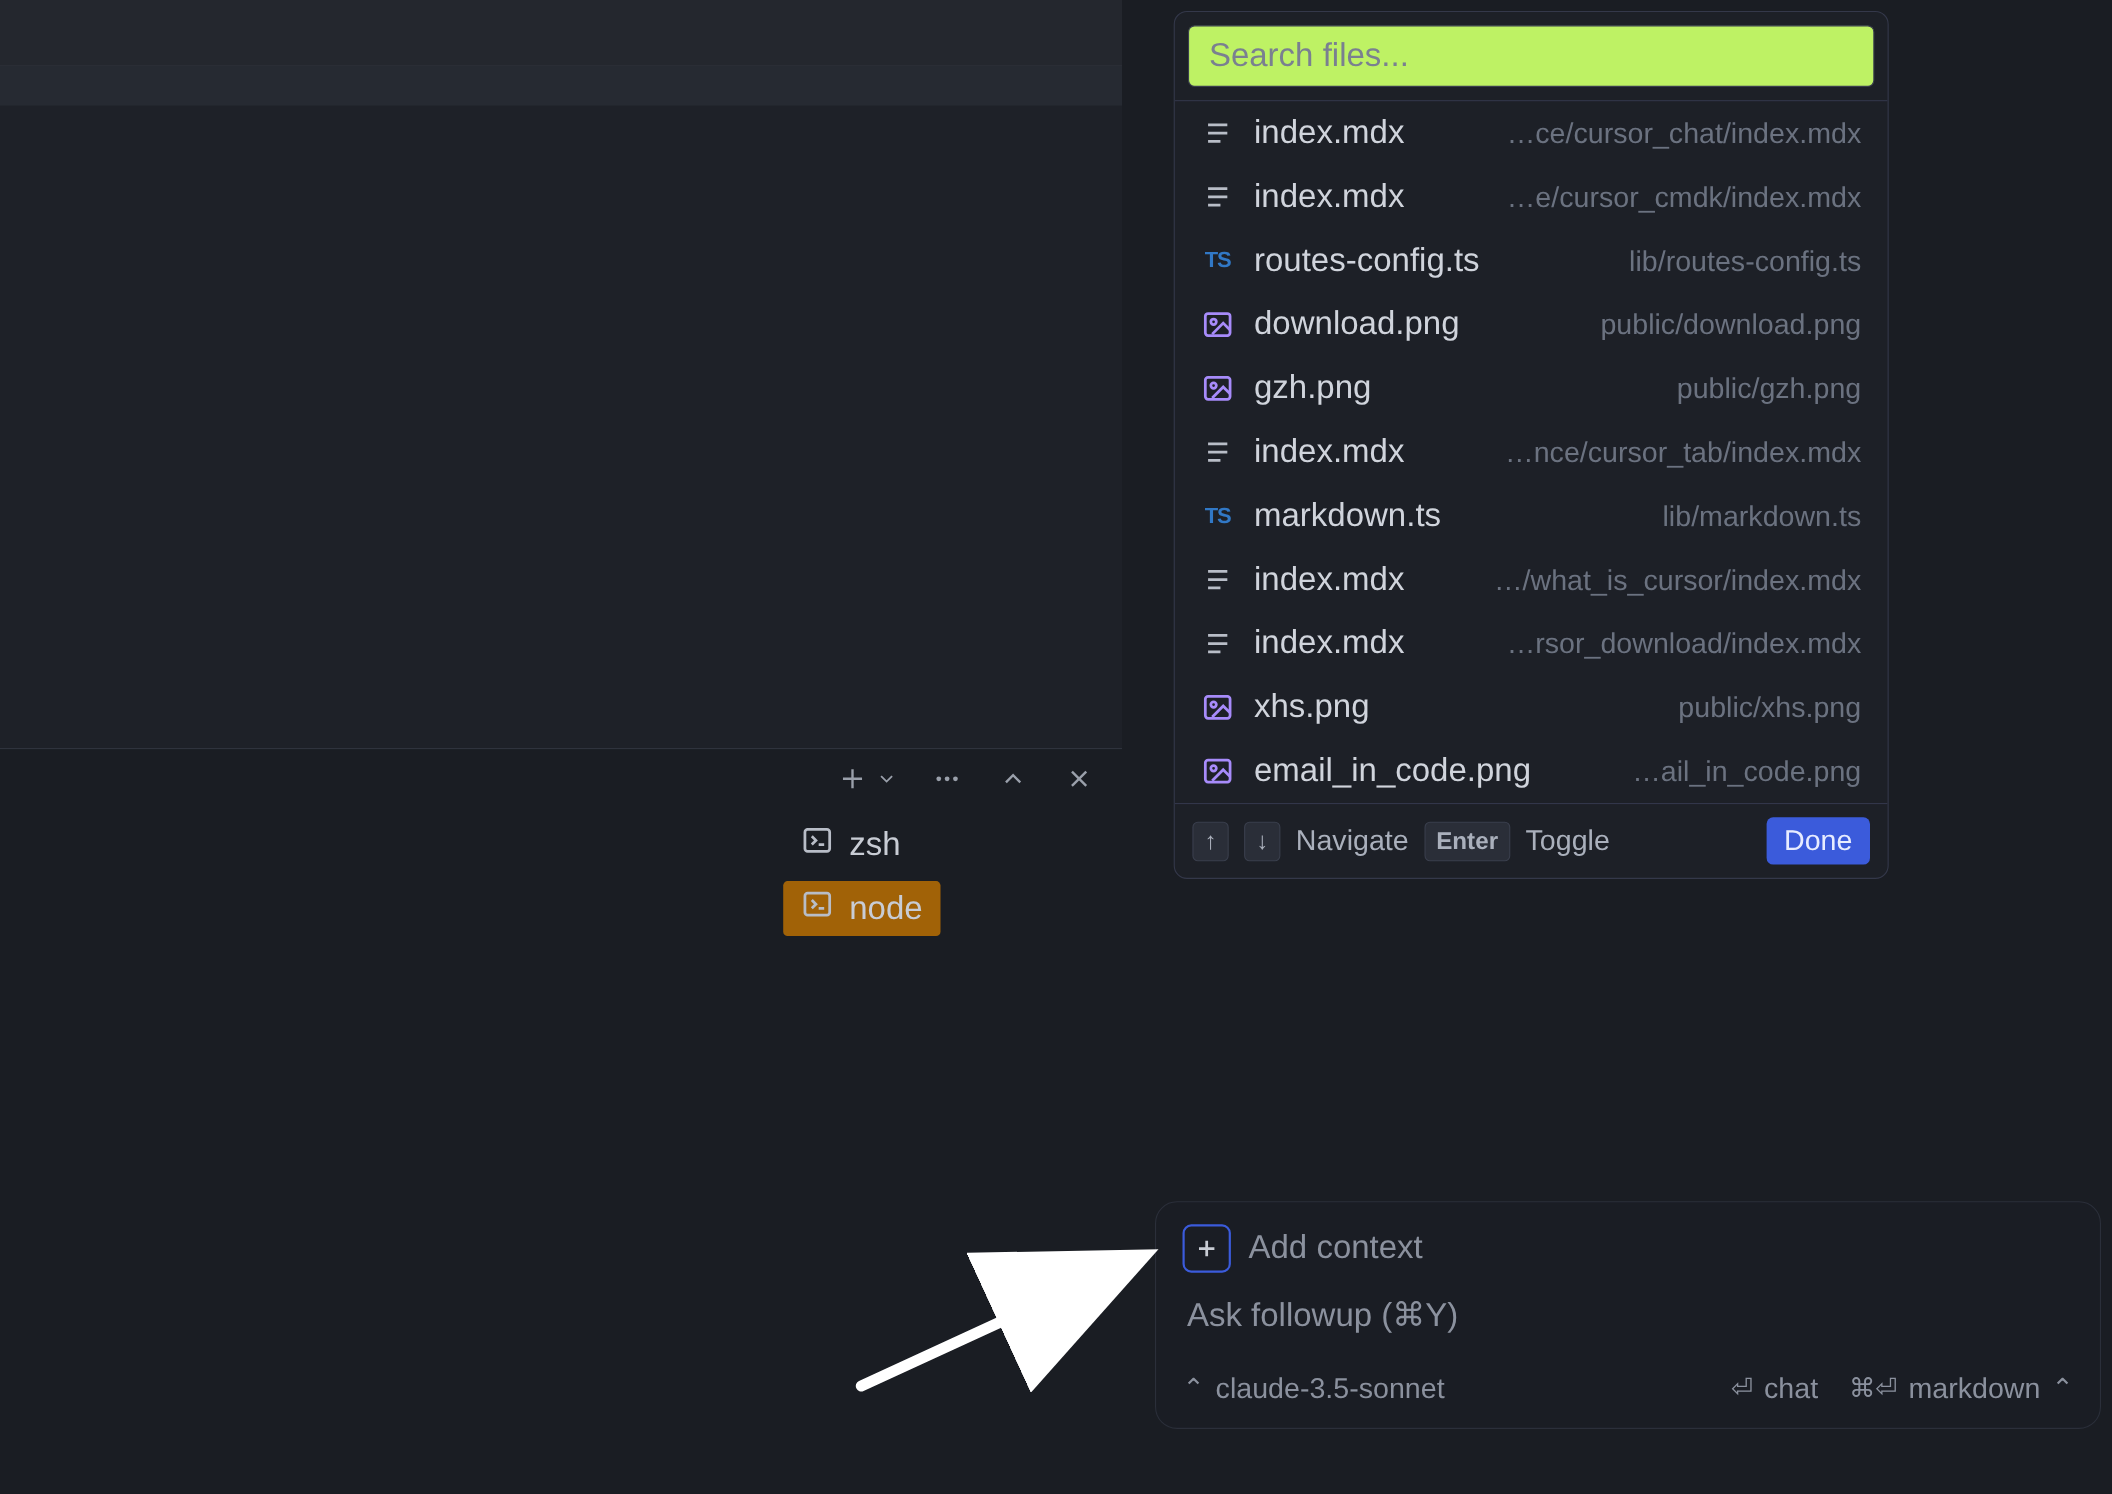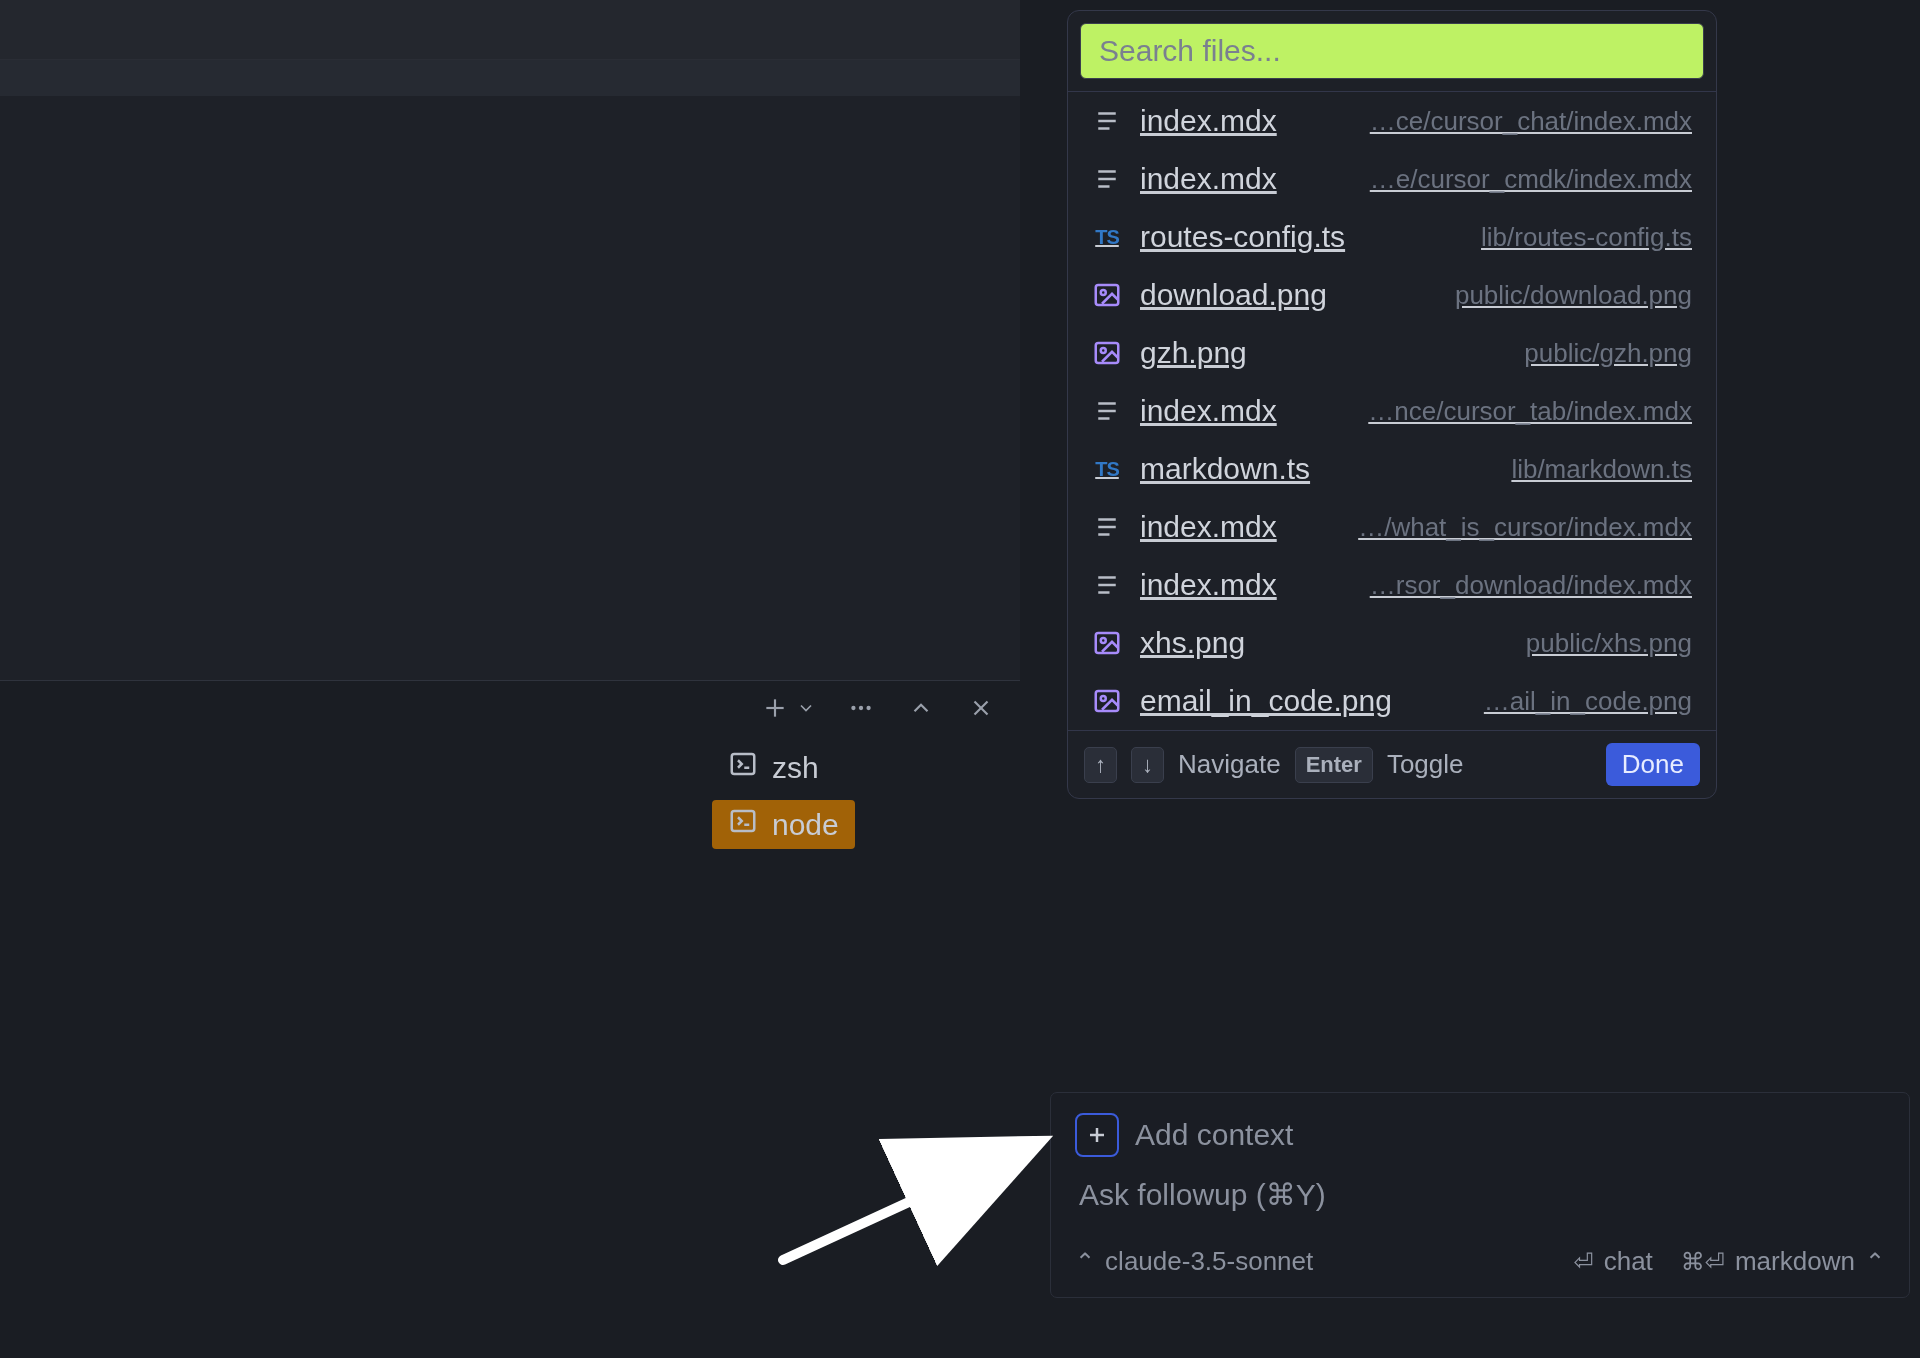--- a/index.html
+++ b/index.html
@@ -105,21 +105,20 @@
     display: flex;
     align-items: center;
     padding: 0 18px;
     color: #7a8090;
     font-size: 30px;
   }
   .picker-list {
     display: flex;
     flex-direction: column;
     border-top: 1px solid #32364a;
-    text-decoration: underline;
   }
   .picker-item {
     display: flex;
     align-items: center;
     gap: 18px;
     padding: 12px 24px;
     font-size: 30px;
     cursor: pointer;
   }
   .picker-item .ficon {
@@ -165,21 +164,21 @@
   }
 
   
   .chat-panel {
     position: absolute;
     left: 1050px;
     top: 1092px;
     width: 860px;
     background: #1a1d24;
     border: 1px solid #2b2f3a;
-    border-radius: 7px;
+    border-radius: 20px;
     padding: 20px 24px 20px 24px;
   }
   .chat-top {
     display: flex;
     align-items: center;
     gap: 16px;
     margin-bottom: 20px;
   }
   .plus-btn {
     width: 44px;

